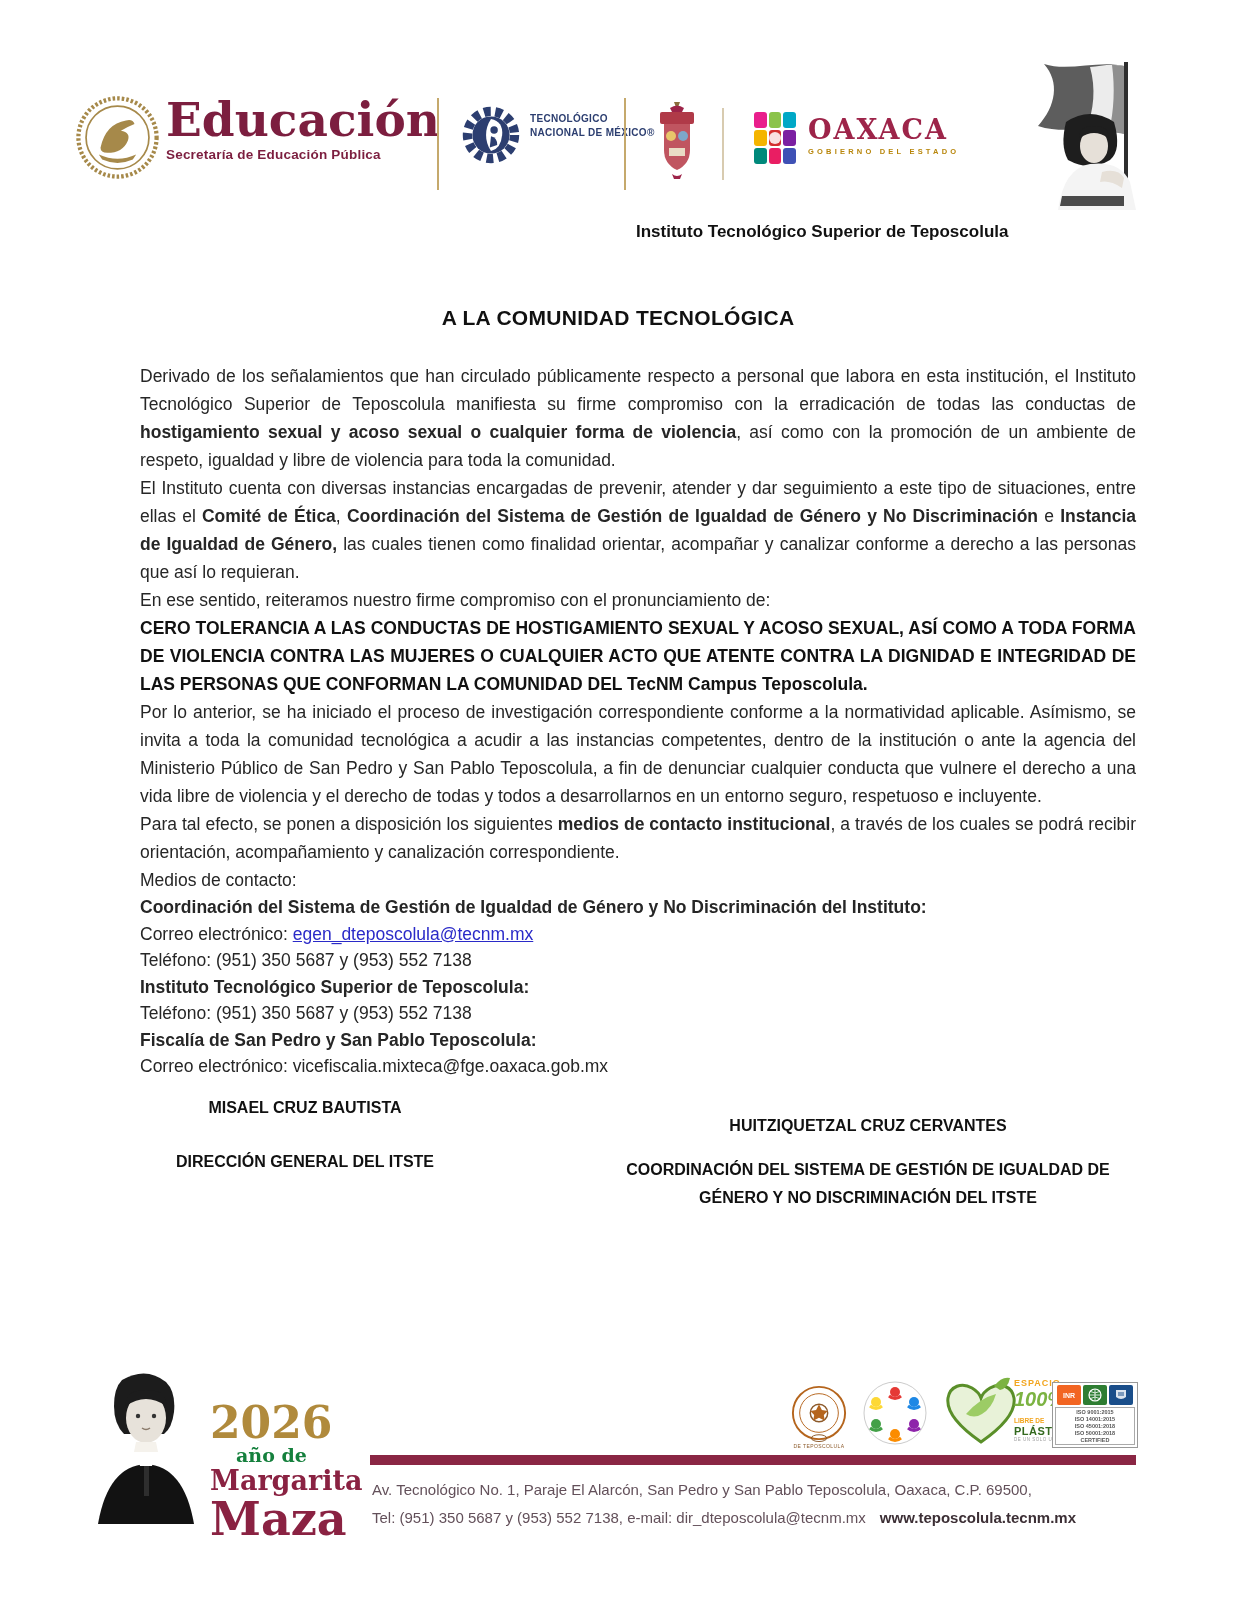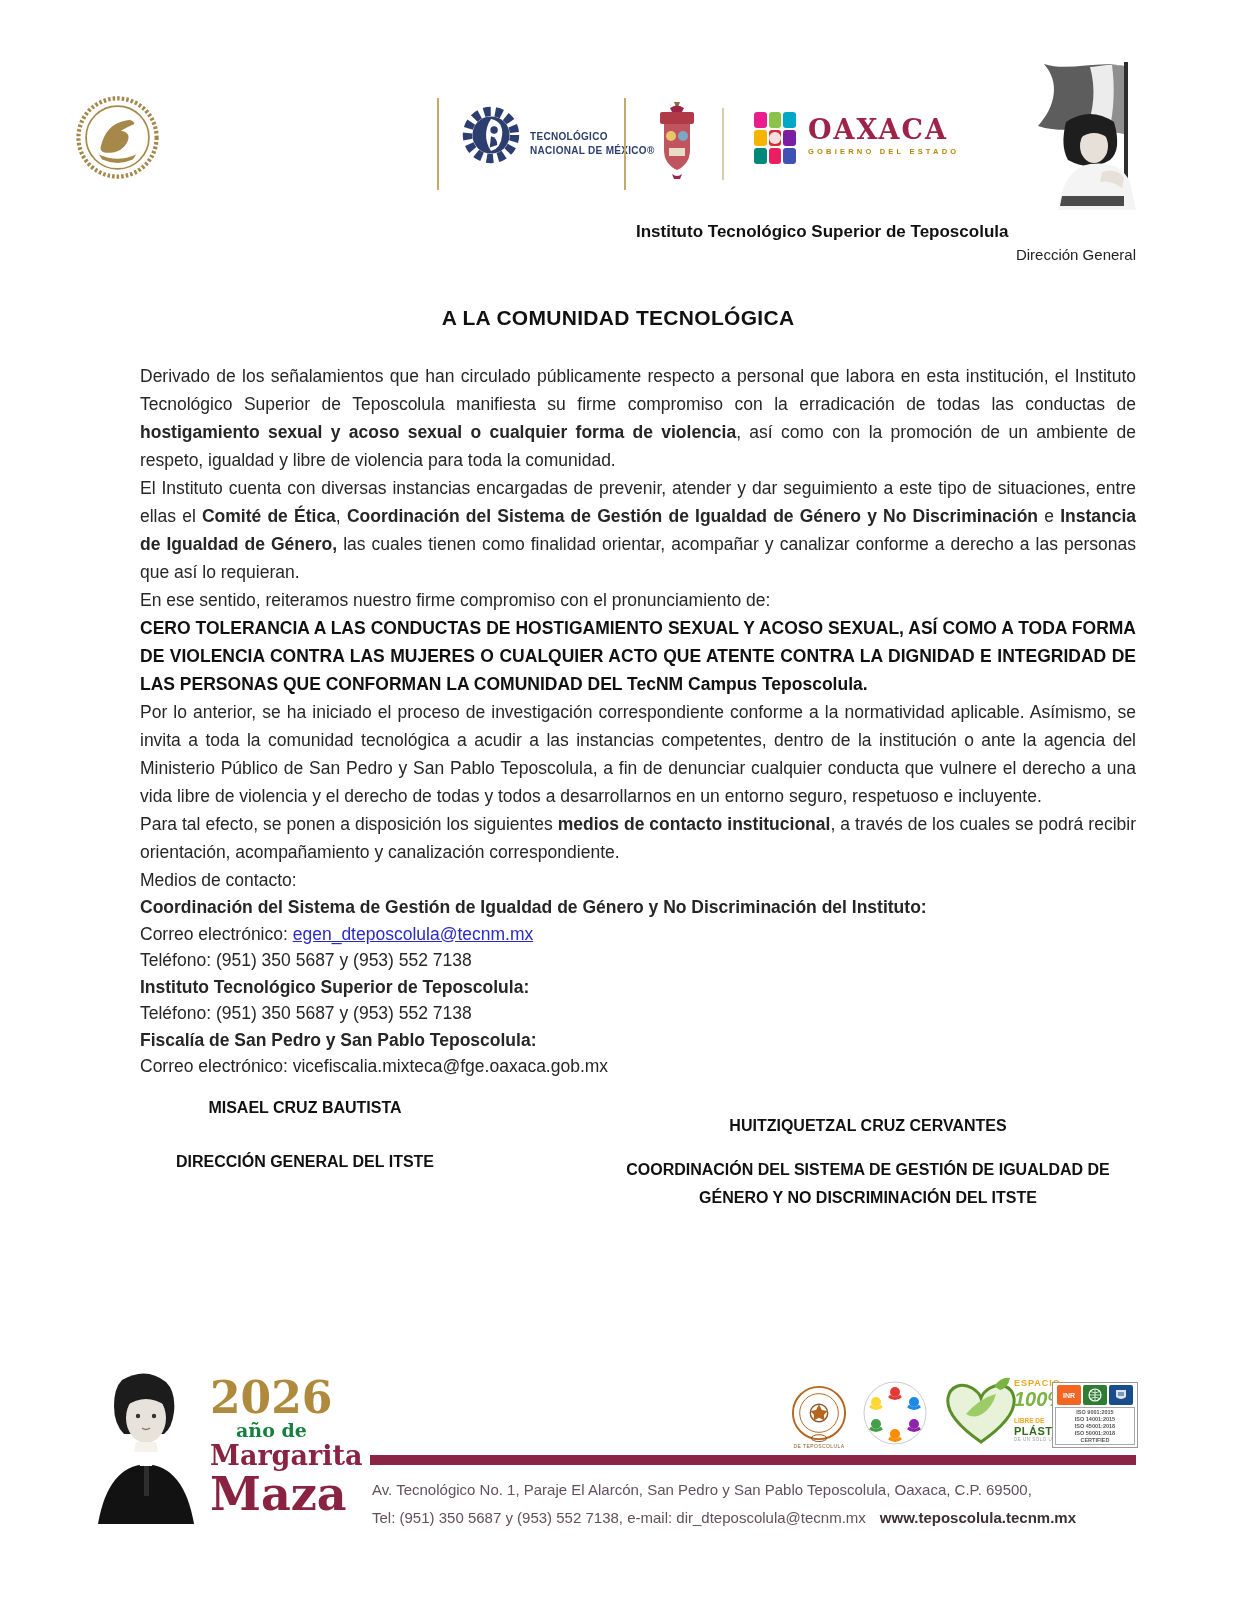--- a/index.html
+++ b/index.html
@@ -66,33 +66,37 @@
 
   <div class="abs" style="left:75px;top:95px;width:85px;height:85px;">
     <svg width="85" height="85" viewBox="0 0 100 100">
       <circle cx="50" cy="50" r="46" fill="none" stroke="#a6894a" stroke-width="5" stroke-dasharray="3 2.4"></circle>
       <circle cx="50" cy="50" r="37" fill="none" stroke="#a6894a" stroke-width="2"></circle>
       <path d="M30,62 Q36,34 60,30 Q68,28 70,34 Q60,38 54,42 Q66,44 62,54 Q56,68 38,68 Q30,68 30,62 Z" fill="#a6894a"></path>
       <path d="M28,70 Q50,80 72,70 L68,76 Q50,84 32,76 Z" fill="#a6894a"></path>
     </svg>
   </div>
 
+  <div class="abs" style="left:166px;top:96px;">
+    <div class="sep-word">Educación</div>
+    <div class="sep-sub">Secretaría de Educación Pública</div>
+  </div>
 
   <div class="abs vdiv" style="left:437px;top:98px;height:92px;"></div>
 
   <div class="abs" style="left:460px;top:104px;width:62px;height:62px;">
     <svg width="62" height="62" viewBox="0 0 100 100">
       <circle cx="50" cy="50" r="38" fill="none" stroke="#2c3e70" stroke-width="15" stroke-dasharray="11 7.5"></circle>
       <circle cx="50" cy="50" r="30" fill="#2c3e70"></circle>
       <path d="M50,24 q20,4 18,26 q-2,22 -18,26 q-8,-12 -8,-26 q0,-14 8,-26 z" fill="#ffffff"></path>
       <circle cx="55" cy="42" r="6" fill="#2c3e70"></circle>
       <path d="M50,52 q10,2 10,14 l-12,4 z" fill="#2c3e70"></path>
     </svg>
   </div>
-  <div class="abs tecnm-txt" style="left:530px;top:130px;">
+  <div class="abs tecnm-txt" style="left:530px;top:112px;">
     <div>TECNOLÓGICO</div>
     <div>NACIONAL DE MÉXICO®</div>
   </div>
 
   <div class="abs vdiv" style="left:624px;top:98px;height:92px;"></div>
 
   <div class="abs" style="left:652px;top:100px;width:50px;height:80px;">
     <svg width="50" height="80" viewBox="0 0 50 80">
       <path d="M22,2 L28,2 L25,10 Z" fill="#8a6d3b"></path>
       <path d="M18,8 q7,-5 14,0 l-2,4 -10,0 z" fill="#9d2449"></path>
@@ -136,21 +140,20 @@
       <ellipse cx="92" cy="86" rx="14" ry="17" fill="#e6e0d8"></ellipse>
       <path d="M78,78 q14,-10 28,0 q2,-12 -14,-12 q-16,0 -14,12 z" fill="#1e1e1e"></path>
       <path d="M56,150 q6,-42 32,-46 q30,-4 40,18 l6,28 z" fill="#f4f4f4"></path>
       <path d="M60,136 h62 v10 h-64 z" fill="#4a4a4a"></path>
       <path d="M100,112 q16,-4 22,6 l-2,10 q-12,-8 -22,-6 z" fill="#e6e0d8"></path>
     </svg>
   </div>
 
   <div class="abs" style="left:636px;top:222px;width:500px;">
     <div class="inst-name">Instituto Tecnológico Superior de Teposcolula</div>
-    <div class="inst-dep">Dirección General</div>
   </div>
 
   <div class="doc-title">A LA COMUNIDAD TECNOLÓGICA</div>
 
   <div class="content">
     <p class="mb26"><span>Derivado de los señalamientos que han circulado públicamente respecto a personal que labora en esta institución, el Instituto Tecnológico Superior de Teposcolula manifiesta su firme compromiso con la erradicación de todas las conductas de </span><span class="b">hostigamiento sexual y acoso sexual o cualquier forma de violencia</span><span>, así como con la promoción de un ambiente de respeto, igualdad y libre de violencia para toda la comunidad.</span></p>
     <p class="mb22"><span>El Instituto cuenta con diversas instancias encargadas de prevenir, atender y dar seguimiento a este tipo de situaciones, entre ellas el </span><span class="b">Comité de Ética</span><span>, </span><span class="b">Coordinación del Sistema de Gestión de Igualdad de Género y No Discriminación</span><span> e </span><span class="b">Instancia de Igualdad de Género,</span><span> las cuales tienen como finalidad orientar, acompañar y canalizar conforme a derecho a las personas que así lo requieran.</span></p>
     <p class="mb16"><span>En ese sentido, reiteramos nuestro firme compromiso con el pronunciamiento de:</span></p>
     <p class="mb12 allb"><span class="b">CERO TOLERANCIA A LAS CONDUCTAS DE HOSTIGAMIENTO SEXUAL Y ACOSO SEXUAL, ASÍ COMO A TODA FORMA DE VIOLENCIA CONTRA LAS MUJERES O CUALQUIER ACTO QUE ATENTE CONTRA LA DIGNIDAD E INTEGRIDAD DE LAS PERSONAS QUE CONFORMAN LA COMUNIDAD DEL TecNM Campus Teposcolula.</span></p>
     <p><span>Por lo anterior, se ha iniciado el proceso de investigación correspondiente conforme a la normatividad aplicable. Asímismo, se invita a toda la comunidad tecnológica a acudir a las instancias competentes, dentro de la institución o ante la agencia del Ministerio Público de San Pedro y San Pablo Teposcolula, a fin de denunciar cualquier conducta que vulnere el derecho a una vida libre de violencia y el derecho de todas y todos a desarrollarnos en un entorno seguro, respetuoso e incluyente.</span></p>
@@ -189,21 +192,21 @@
         <path d="M34,34 q20,-14 40,0 q2,-16 -20,-16 q-22,0 -20,16 z" fill="#1c1c1c"></path>
         <circle cx="46" cy="44" r="2.2" fill="#333"></circle>
         <circle cx="62" cy="44" r="2.2" fill="#333"></circle>
         <path d="M50,56 q4,3 8,0" stroke="#8a7a6a" fill="none" stroke-width="1.5"></path>
         <path d="M44,70 h20 l2,10 h-24 z" fill="#f5f2ec"></path>
         <path d="M6,152 q10,-58 48,-60 q38,2 48,60 z" fill="#121212"></path>
         <path d="M44,80 q10,8 20,0 l-4,14 h-12 z" fill="#ffffff"></path>
         <rect x="52" y="94" width="5" height="30" fill="#2e2e2e"></rect>
       </svg>
     </div>
-    <div style="margin-left:10px;margin-top:4px;">
+    <div style="margin-left:10px;margin-top:29px;">
       <div class="mm-year">2026</div>
       <div class="mm-l1">año de</div>
       <div class="mm-l2">Margarita</div>
       <div class="mm-l3">Maza</div>
     </div>
   </div>
 
   <div class="abs" style="left:788px;top:1384px;width:62px;">
     <svg width="58" height="58" viewBox="0 0 60 60" style="display:block;margin:0 auto;">
       <circle cx="30" cy="30" r="27" fill="none" stroke="#b5651d" stroke-width="2"></circle>

